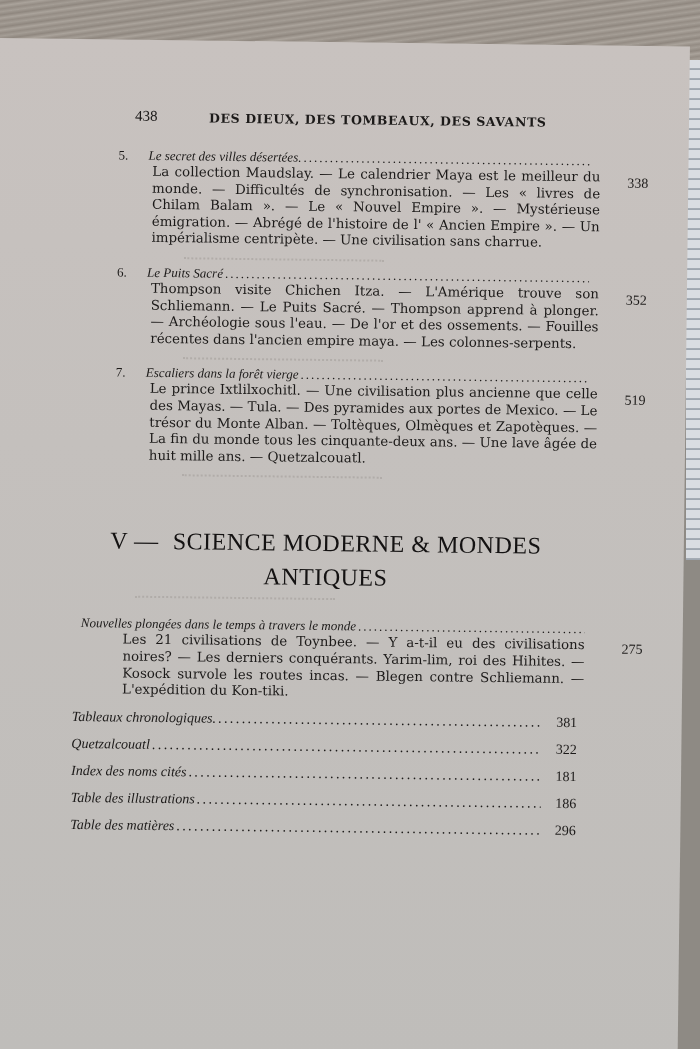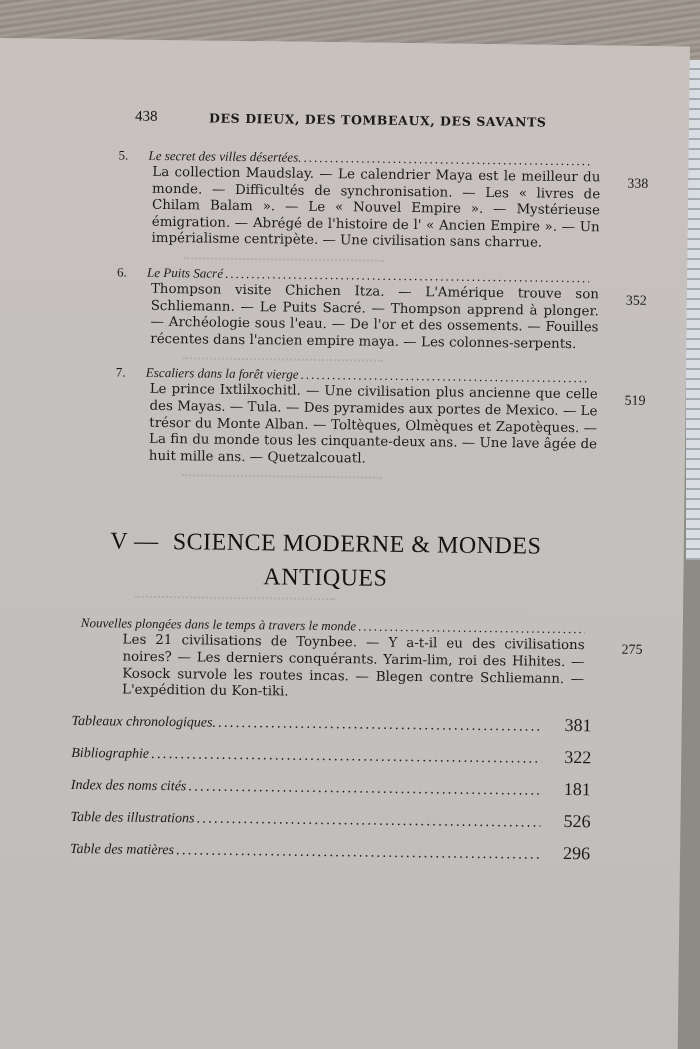--- a/index.html
+++ b/index.html
@@ -41,21 +41,21 @@
     .sep { margin: 10px 0 0 115px; width: 200px; border-top: 2px dotted #a5a09c; opacity: 0.6; }
 
     .part-title {
       margin-top: 48px; text-align: center; font-family: "Liberation Serif", serif;
       font-size: 24px; letter-spacing: 0.5px; line-height: 34px; color: #141212;
     }
     .part-title .roman { margin-right: 14px; }
 
     .simple-entry { display: flex; align-items: baseline; font-family: "Liberation Serif", serif; font-style: italic; font-size: 14px; margin-top: 11px; }
     .simple-entry .leader { letter-spacing: 2.4px; }
-    .simple-entry .num { font-style: normal; width: 50px; text-align: right; font-size: 18px; }
+    .simple-entry .num { font-style: normal; width: 50px; text-align: center; font-size: 14px; }
   </style>
 </head>
 <body>
 
 <div class="wood"></div>
 <div class="right-strip"></div>
 
 <div class="page">
   <div class="content">
 
@@ -114,33 +114,33 @@
       <div class="entry-body" style="margin-left:58px; width:462px;">Les 21 civilisations de Toynbee. — Y a-t-il eu des civilisations noires? — Les derniers conquérants. Yarim-lim, roi des Hihites. — Kosock survole les routes incas. — Blegen contre Schliemann. — L'expédition du Kon-tiki.</div>
     </div>
 
     <div style="margin-top:10px; margin-left:8px; width:520px;">
       <div class="simple-entry">
         <span class="entry-title">Tableaux chronologiques.</span>
         <span class="leader">................................................................................................................................</span>
         <span class="num">381</span>
       </div>
       <div class="simple-entry">
-        <span class="entry-title">Bibliographie</span>
+        <span class="entry-title">Quetzalcouatl</span>
         <span class="leader">................................................................................................................................</span>
         <span class="num">322</span>
       </div>
       <div class="simple-entry">
         <span class="entry-title">Index des noms cités</span>
         <span class="leader">................................................................................................................................</span>
         <span class="num">181</span>
       </div>
       <div class="simple-entry">
         <span class="entry-title">Table des illustrations</span>
         <span class="leader">................................................................................................................................</span>
-        <span class="num">526</span>
+        <span class="num">186</span>
       </div>
       <div class="simple-entry">
         <span class="entry-title">Table des matières</span>
         <span class="leader">................................................................................................................................</span>
         <span class="num">296</span>
       </div>
     </div>
 
   </div>
 </div>

